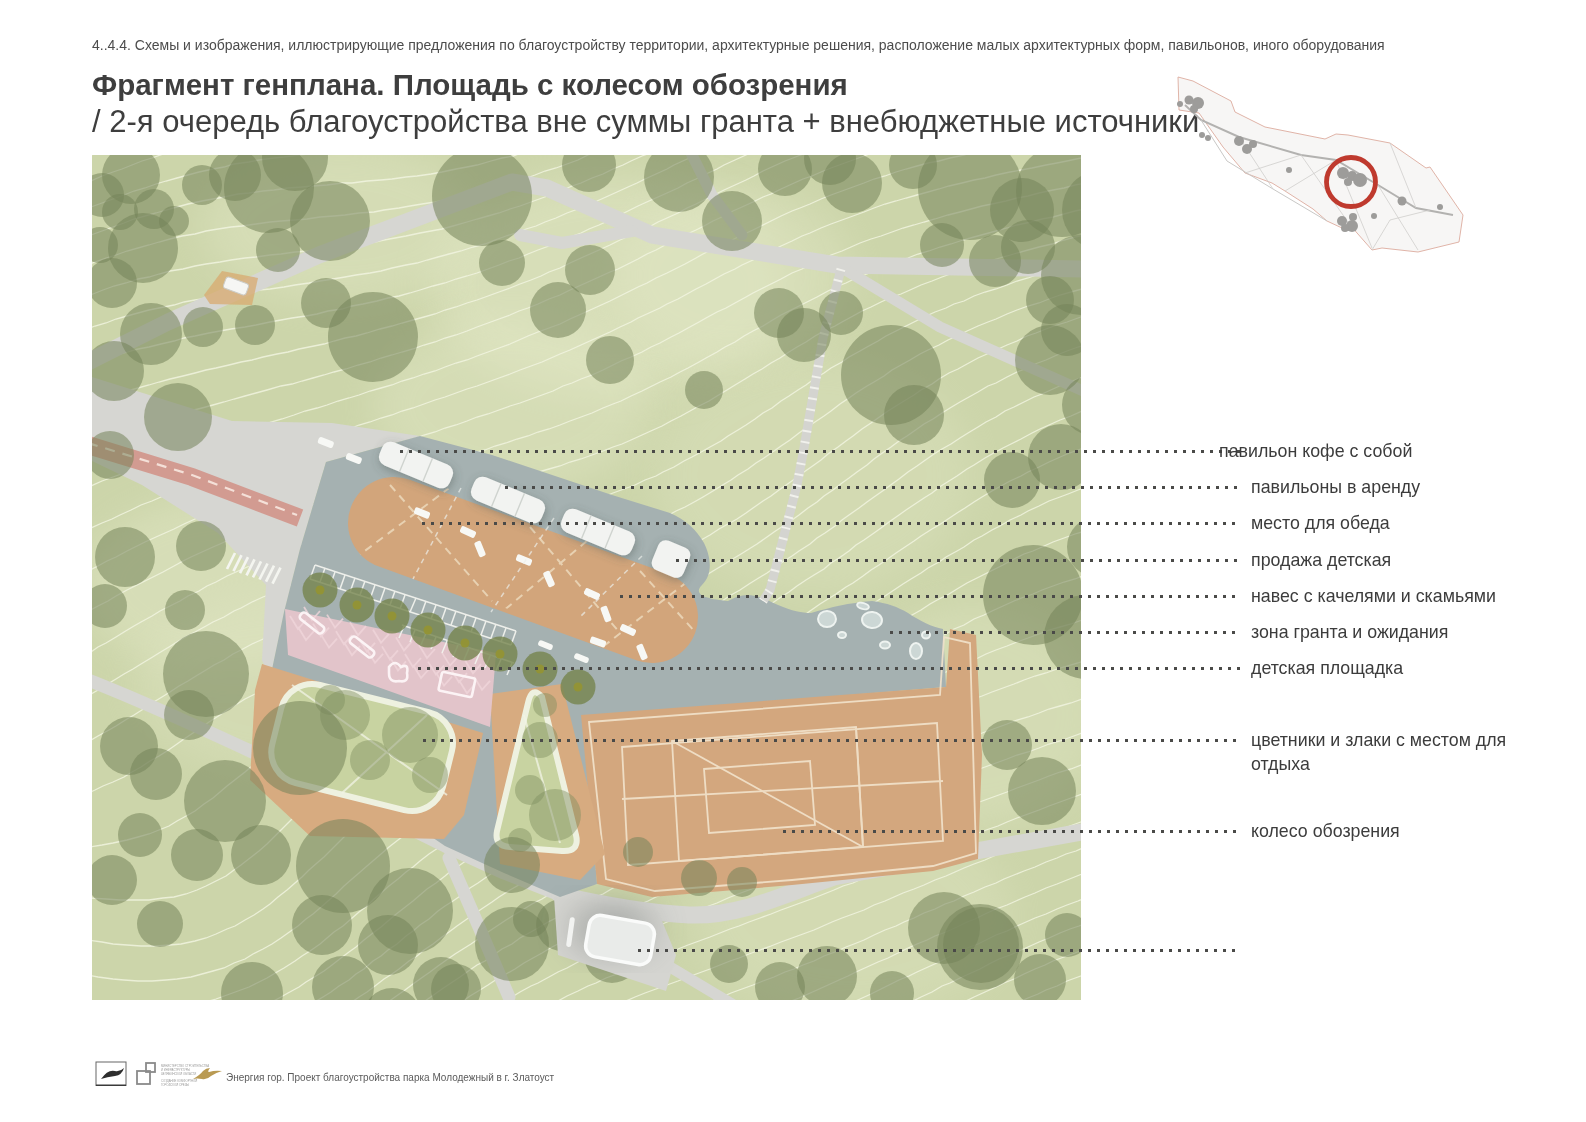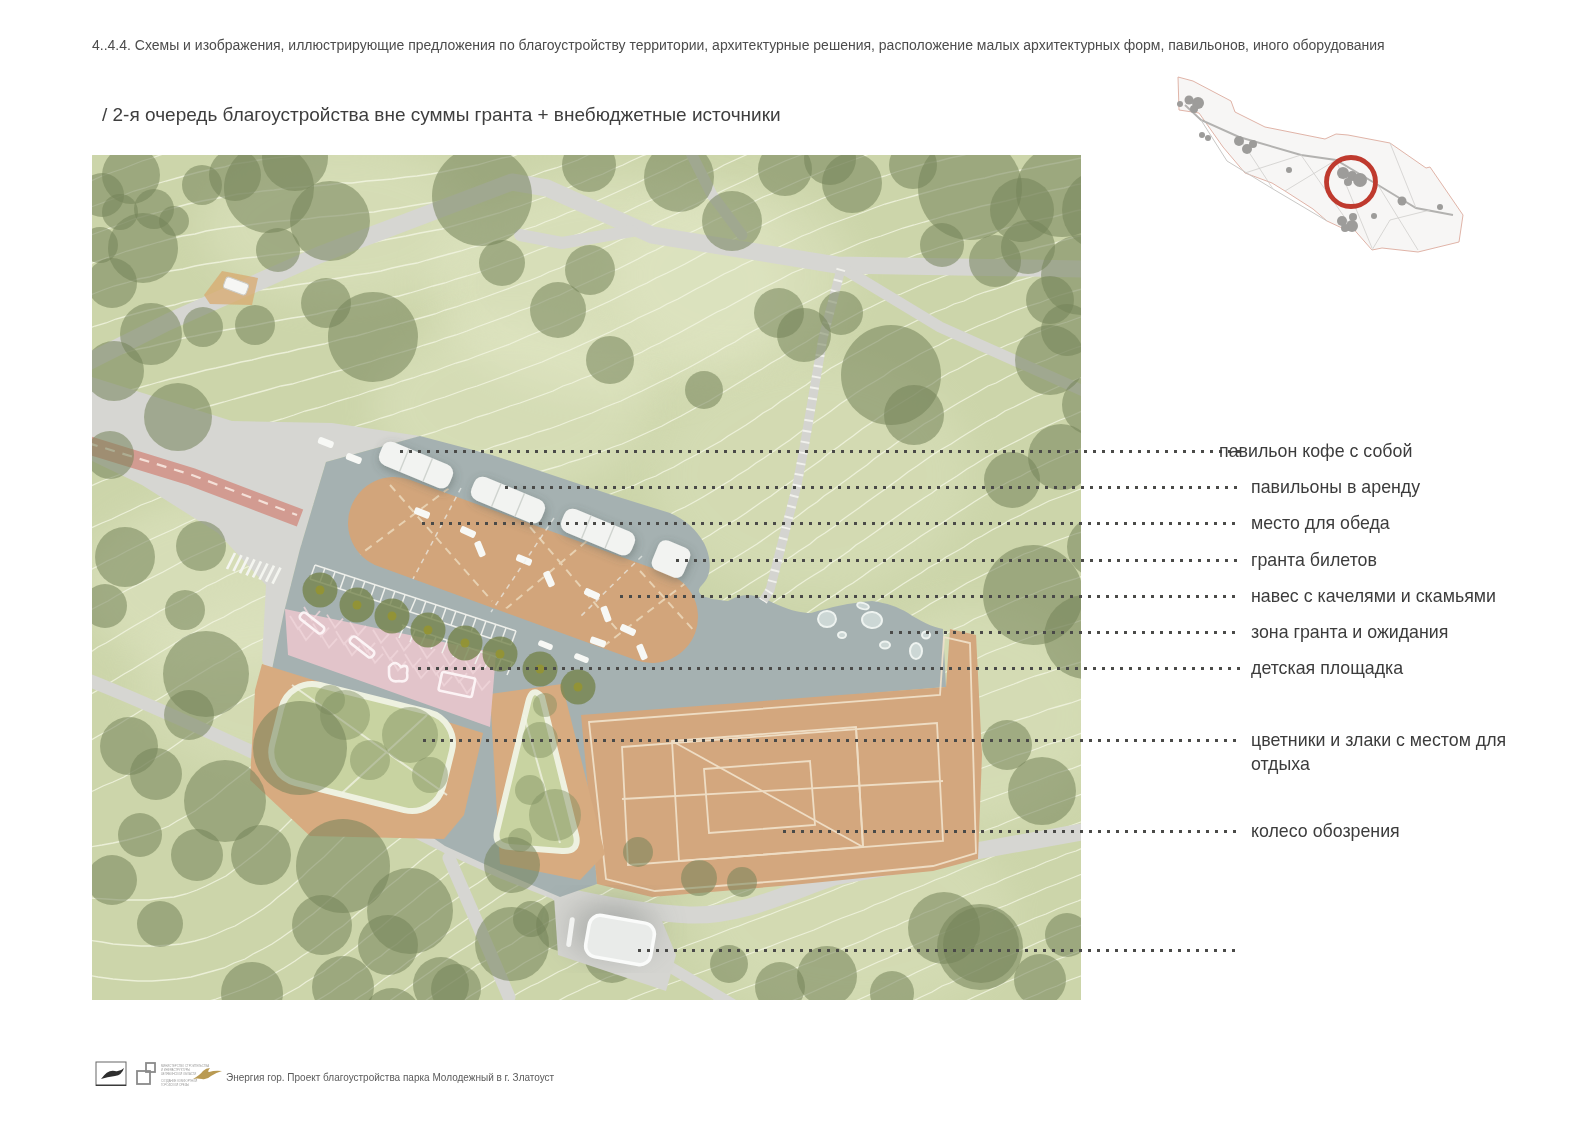--- a/index.html
+++ b/index.html
@@ -1,24 +1,25 @@
 <!DOCTYPE html>
 <html><head><meta charset="utf-8">
 <style>
 html,body{margin:0;padding:0;background:#ffffff;font-family:"Liberation Sans",sans-serif;}
 #page{position:relative;width:1586px;height:1086px;overflow:hidden;background:#fff;}
 .small{position:absolute;left:92px;top:37px;font-size:14px;color:#4c4c4c;}
 .title{position:absolute;left:92px;top:68px;font-size:29.5px;font-weight:bold;color:#3e3e3e;}
-.sub{position:absolute;left:92px;top:104px;font-size:19px;color:#3e3e3e;margin-left:10px;}
+.sub{position:absolute;left:92px;top:104px;font-size:31px;color:#3e3e3e;}
 .lbl{position:absolute;font-size:17.8px;line-height:24px;color:#3c3c3c;}
 .dot{position:absolute;height:3.2px;background-image:repeating-linear-gradient(90deg,#4a4a48 0px,#4a4a48 3.1px,transparent 3.1px,transparent 9px);}
 </style></head>
 <body>
 <div id="page">
 <div class="small">4..4.4. Схемы и изображения, иллюстрирующие предложения по благоустройству территории, архитектурные решения, расположение малых архитектурных форм, павильонов, иного оборудования</div>
+<div class="title">Фрагмент генплана. Площадь с колесом обозрения</div>
 <div class="sub">/ 2-я очередь благоустройства вне суммы гранта + внебюджетные источники</div>
 <svg style="position:absolute;left:92px;top:155px" width="989" height="845" viewBox="0 0 989 845">
 <defs>
 <clipPath id="mp">
           <rect x="0" y="0" width="989" height="845"></rect>
         </clipPath>
 <filter id="blur18" x="-40%" y="-40%" width="180%" height="180%">
           <feGaussianBlur stdDeviation="18"></feGaussianBlur>
         </filter>
 <filter id="bshad" x="-60%" y="-60%" width="240%" height="240%">
@@ -447,21 +448,21 @@
 <circle cx="30" cy="44" r="3" fill="#9d9c9a"></circle>
 <circle cx="201" cy="122" r="24.5" fill="none" stroke="#bf3a2e" stroke-width="4.8"></circle>
 </svg>
 <div class="dot" style="left:400px;top:450px;width:840px"></div>
 <div class="lbl" style="left:1219px;top:439px">павильон кофе с собой</div>
 <div class="dot" style="left:505px;top:486px;width:735px"></div>
 <div class="lbl" style="left:1251px;top:475px">павильоны в аренду</div>
 <div class="dot" style="left:422px;top:522px;width:818px"></div>
 <div class="lbl" style="left:1251px;top:511px">место для обеда</div>
 <div class="dot" style="left:676px;top:559px;width:564px"></div>
-<div class="lbl" style="left:1251px;top:548px">гранта билетов</div>
+<div class="lbl" style="left:1251px;top:548px">продажа детская</div>
 <div class="dot" style="left:620px;top:595px;width:620px"></div>
 <div class="lbl" style="left:1251px;top:584px">навес с качелями и скамьями</div>
 <div class="dot" style="left:890px;top:631px;width:350px"></div>
 <div class="lbl" style="left:1251px;top:620px">зона гранта и ожидания</div>
 <div class="dot" style="left:418px;top:667px;width:822px"></div>
 <div class="lbl" style="left:1251px;top:656px">детская площадка</div>
 <div class="dot" style="left:423px;top:739px;width:817px"></div>
 <div class="lbl" style="left:1251px;top:728px">цветники и злаки с местом для<br>отдыха</div>
 <div class="dot" style="left:783px;top:830px;width:457px"></div>
 <div class="lbl" style="left:1251px;top:819px">колесо обозрения</div>

